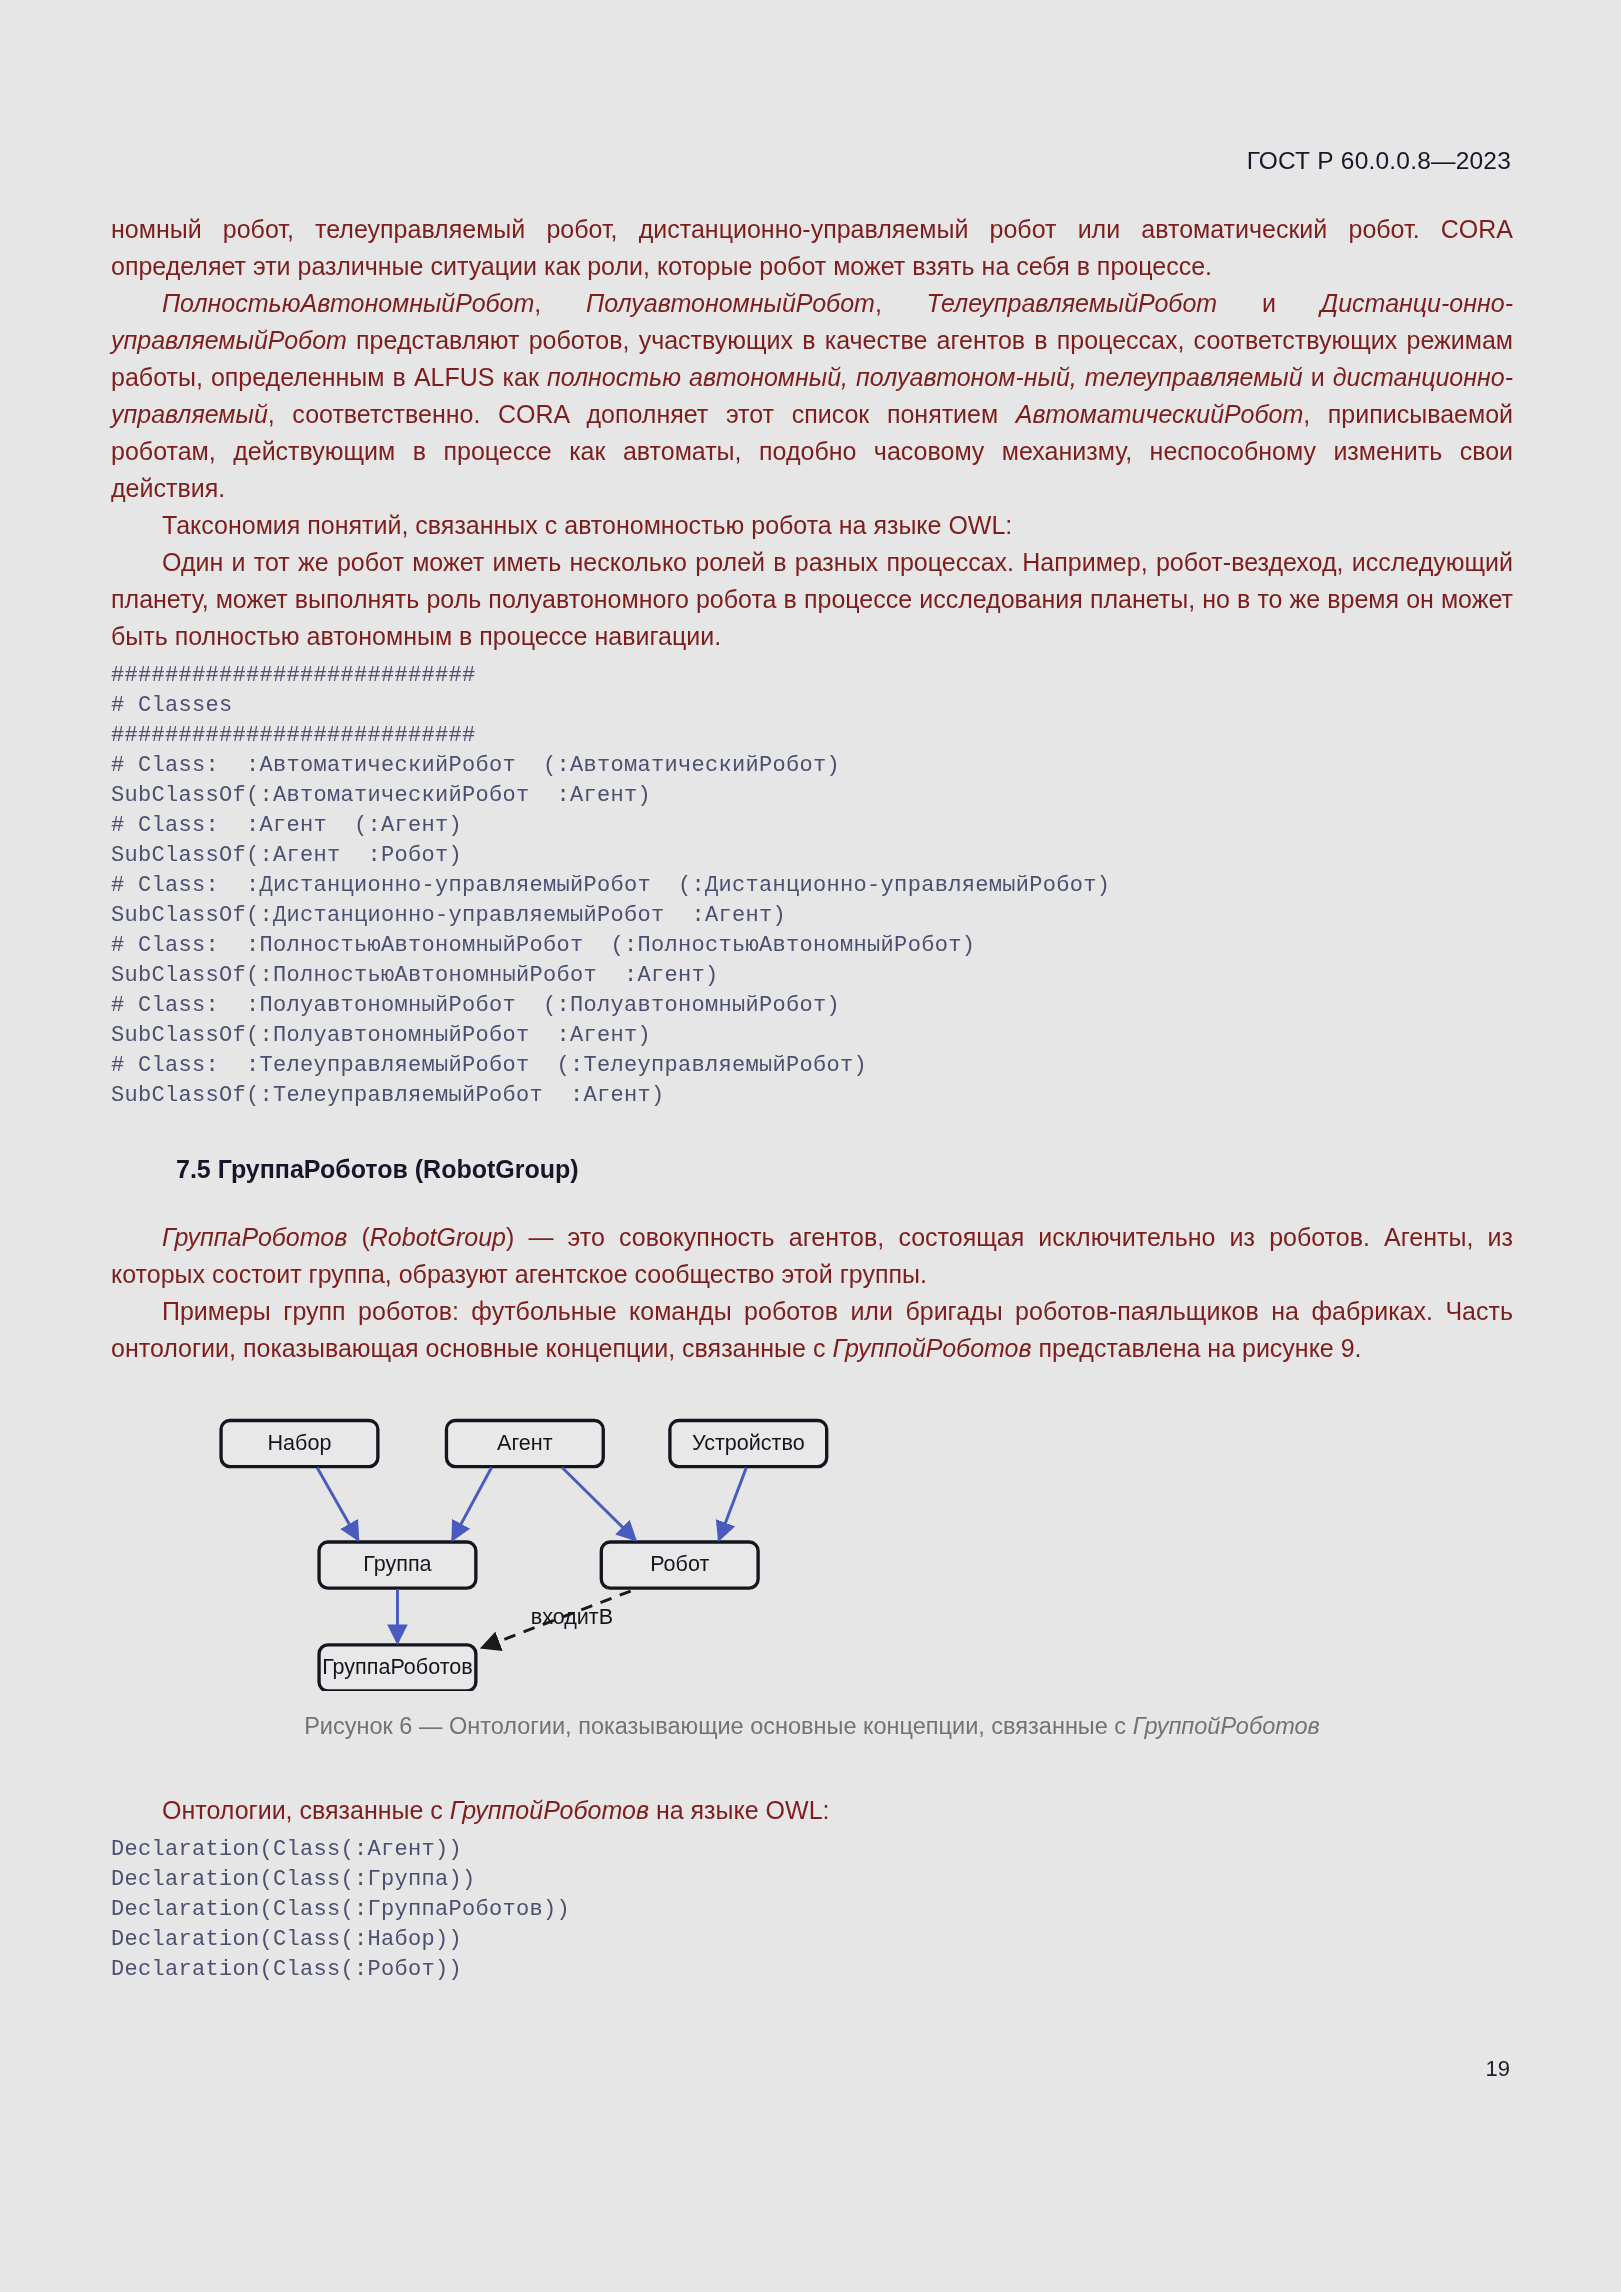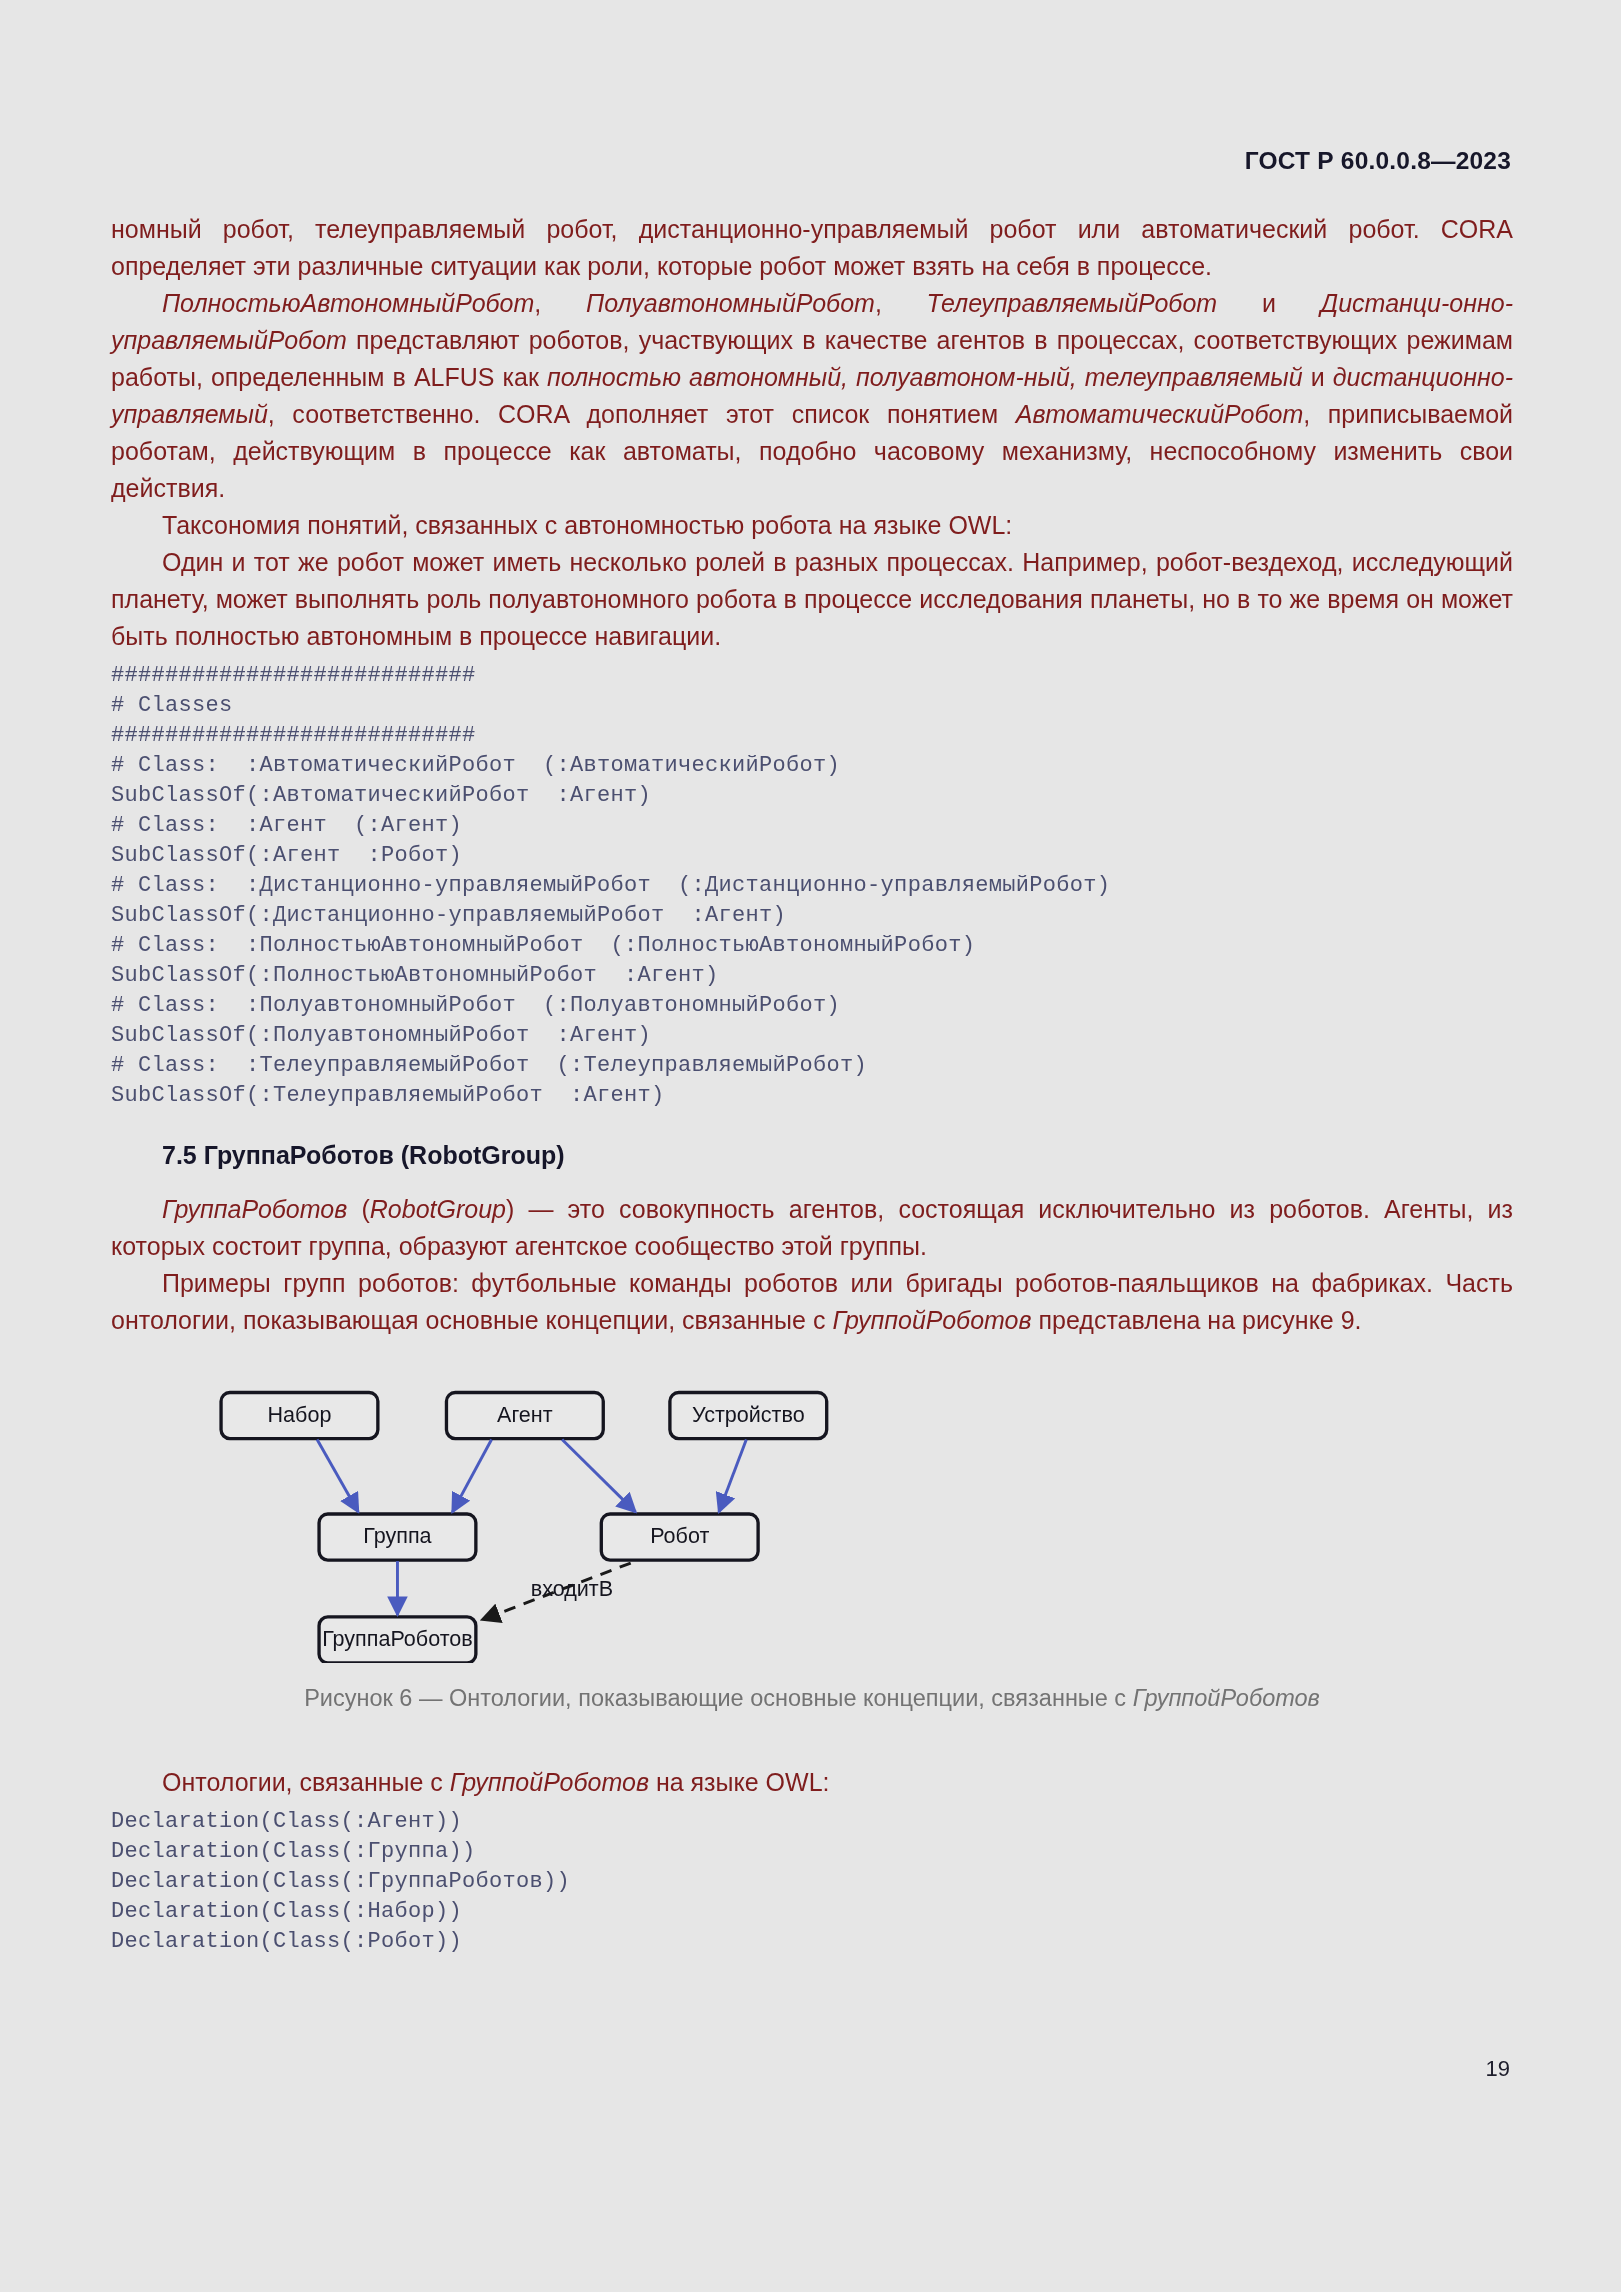--- a/index.html
+++ b/index.html
@@ -14,21 +14,21 @@
     background: #e6e6e6;
     font-family: "Liberation Sans", sans-serif;
     color: #1d1d2b;
     overflow: hidden;
   }
   .header {
     position: absolute;
     top: 147px;
     right: 110px;
     font-size: 24.5px;
-    font-weight: bold;
+    font-weight: normal;
     letter-spacing: 0.2px;
     color: #17172a;
   }
   .content {
     position: absolute;
     left: 111px;
     top: 211px;
     width: 1402px;
   }
   p.body {
@@ -46,21 +46,21 @@
     margin: 0;
     font-family: "Liberation Mono", "DejaVu Sans Mono", monospace;
     font-size: 22px;
     line-height: 30px;
     color: #4b4f70;
     white-space: pre;
     letter-spacing: 0.3px;
   }
   .code-block { margin-top: 5.9px; }
   .sec-head {
-    margin: 0;
+    margin: 14px;
     font-size: 25px;
     font-weight: bold;
     color: #16162a;
     text-indent: 51px;
   }
   .gap-lg { height: 30px; }
   .gap-md { height: 21.6px; }
 
   .figure {
     position: relative;

